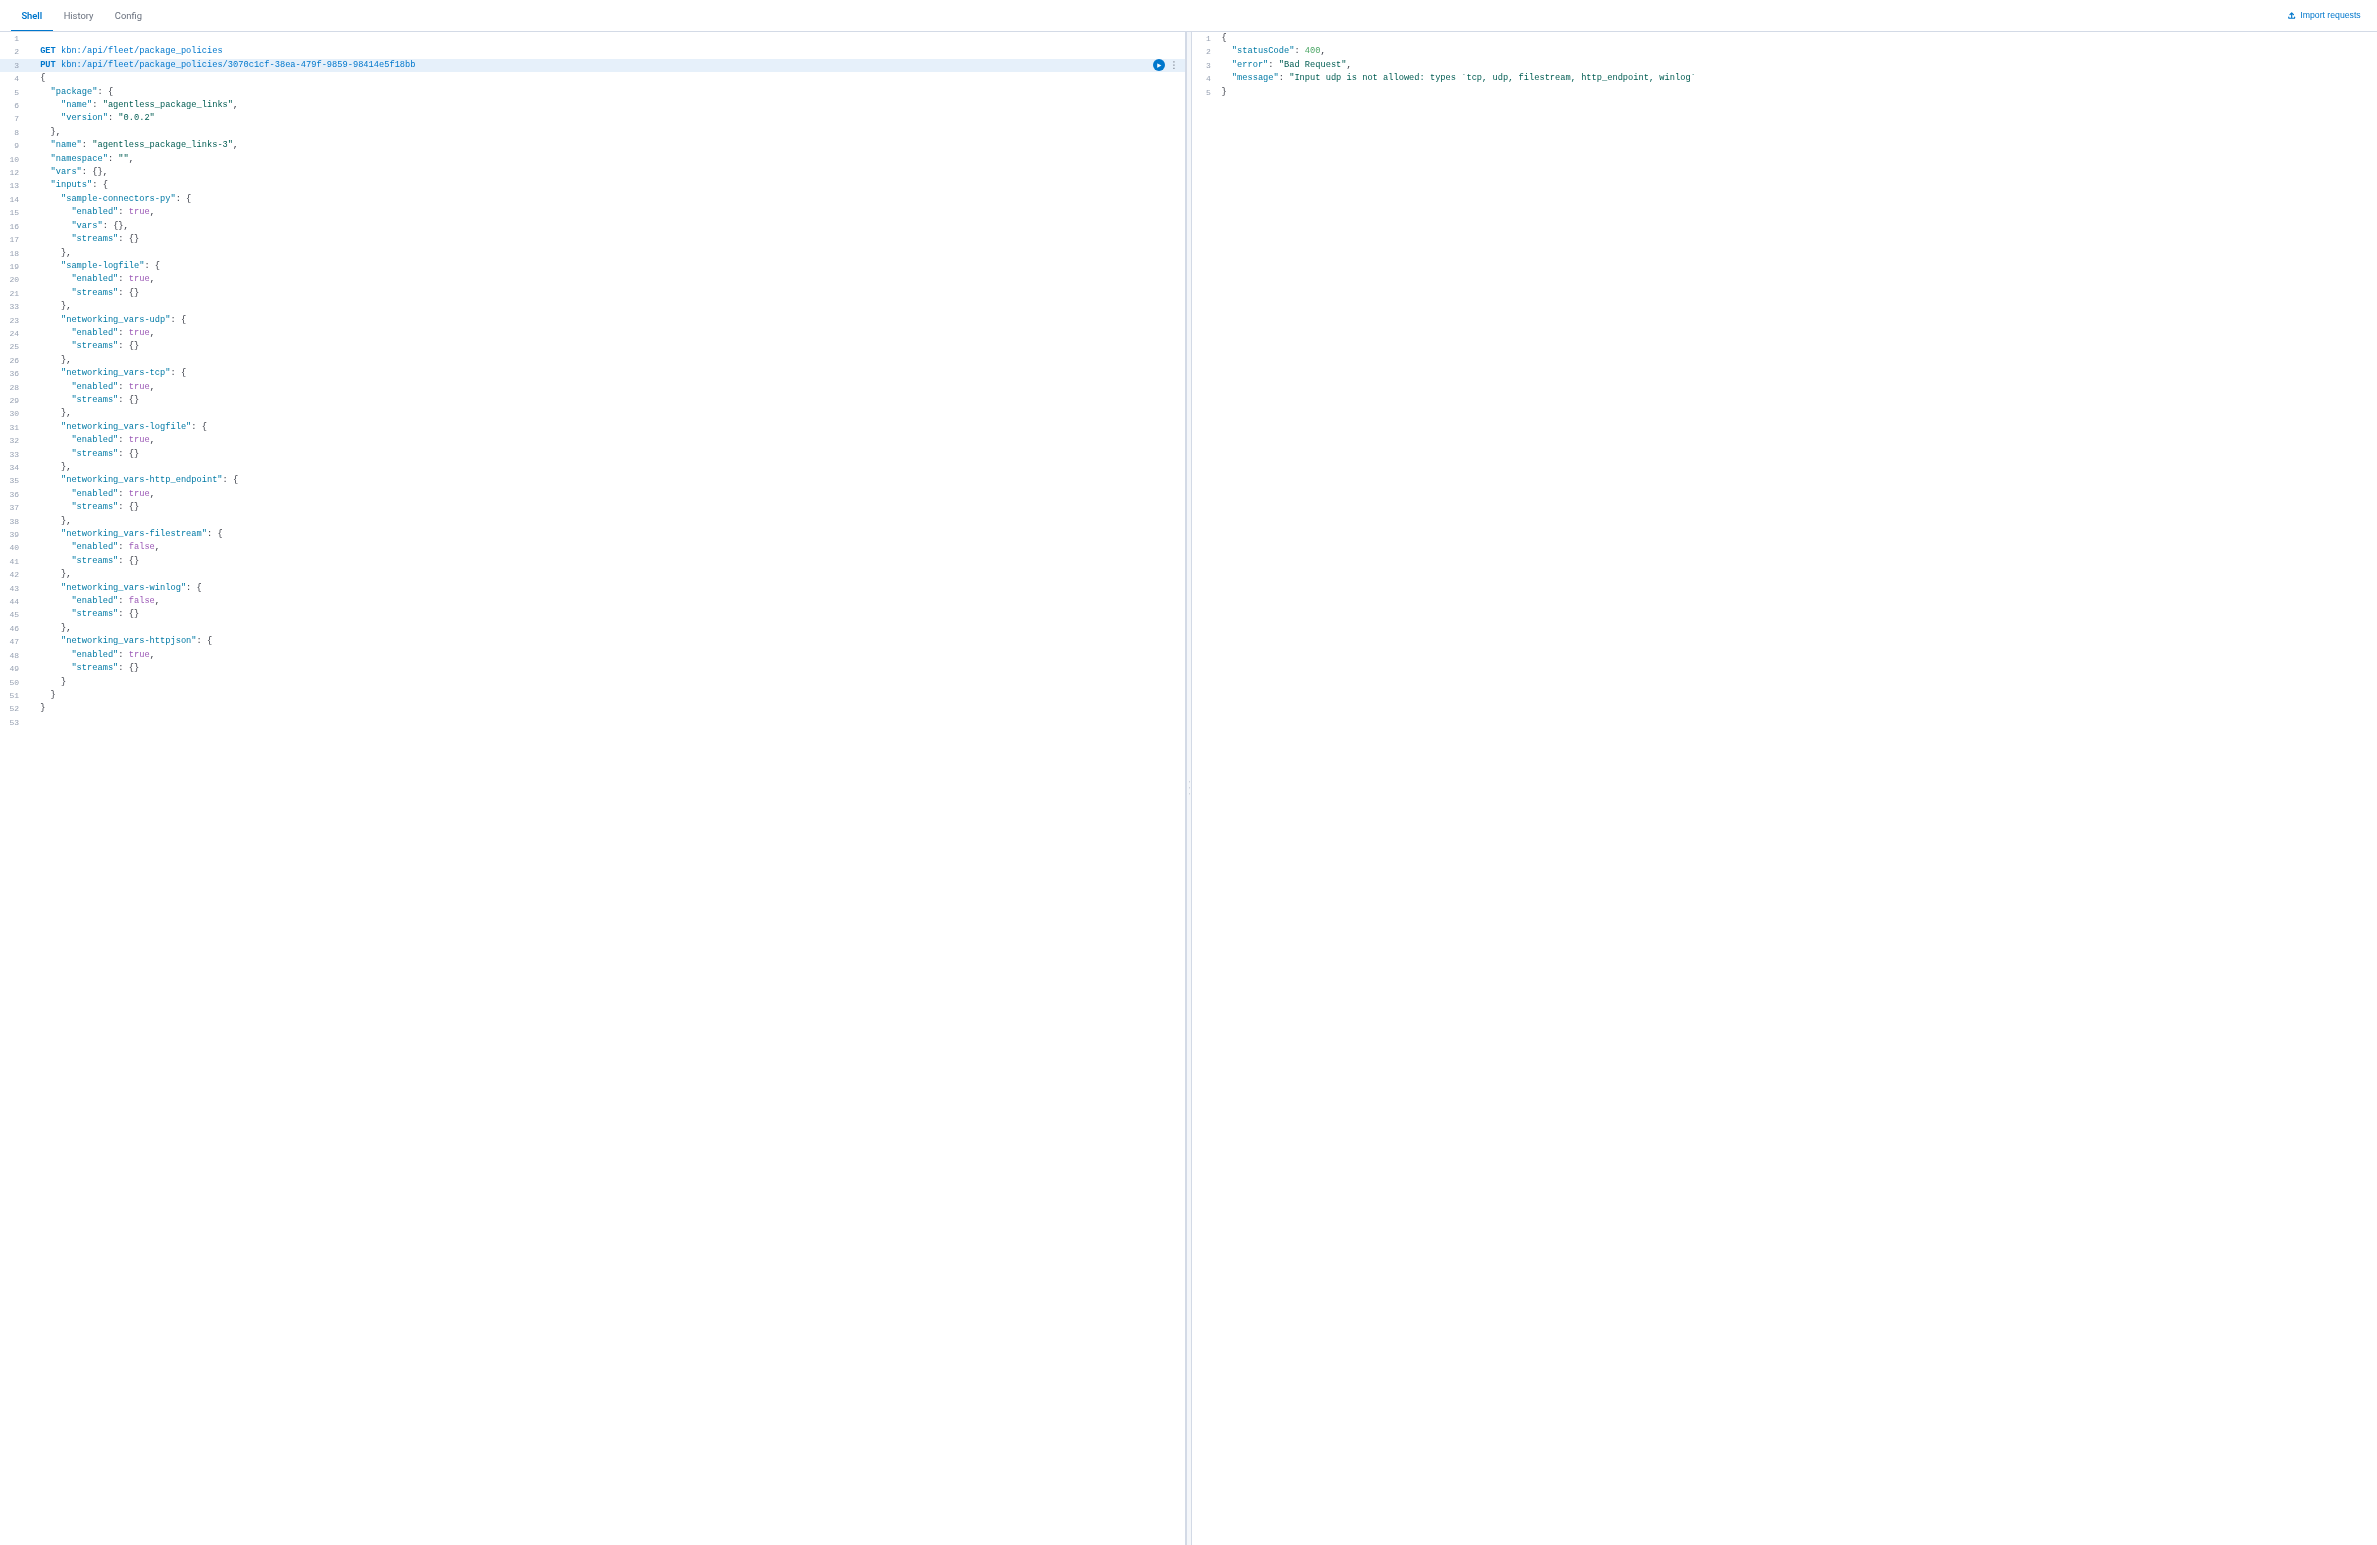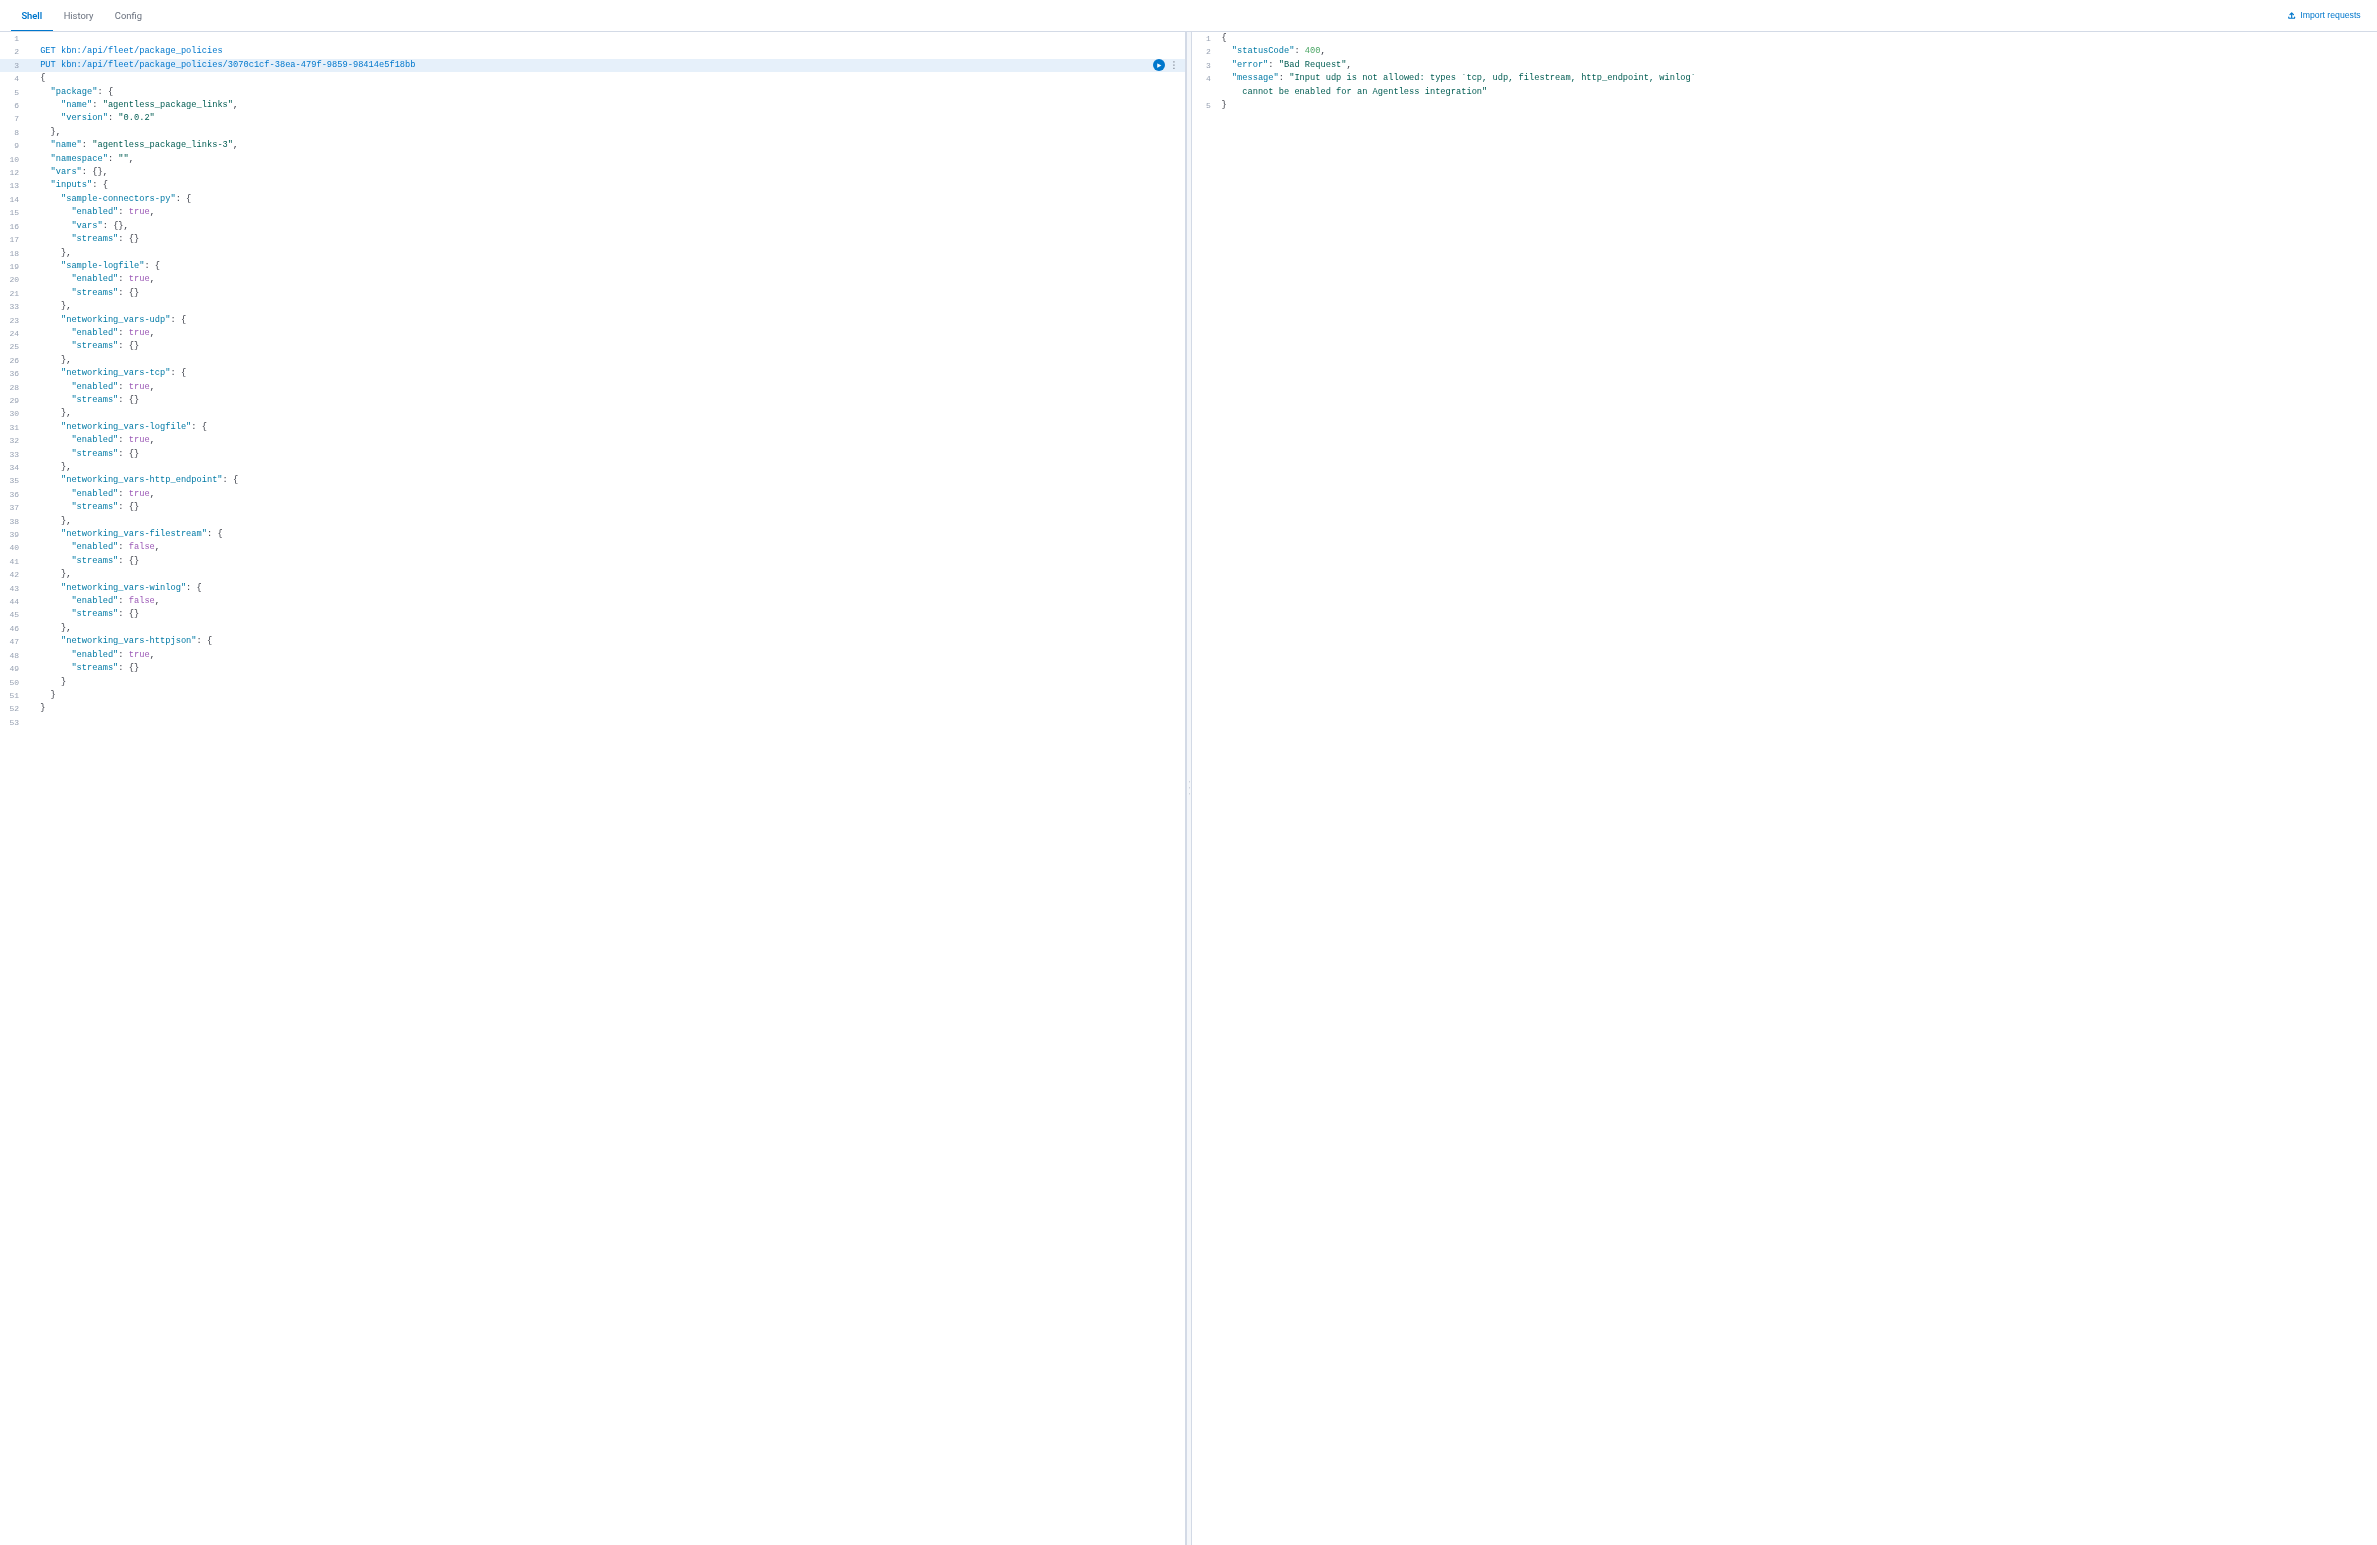--- a/index.html
+++ b/index.html
@@ -185,21 +185,21 @@
       display: flex;
       align-items: center;
       padding: 0 1.3px;
     }
 
     
     .c-key { color: #0079a5; }
     .c-string { color: #015c52; }
     .c-number { color: #4aa564; }
     .c-bool { color: #9b59b6; }
-    .c-method { color: #0077cc; font-weight: 400; }
+    .c-method { color: #0077cc; font-weight: 700; }
     .c-url { color: #0077cc; }
     .c-bracket { color: #343741; }
 
     
     .pane-divider {
       width: 5.4px;
       background: #f5f7fa;
       cursor: col-resize;
       display: flex;
       align-items: center;
@@ -562,24 +562,20 @@
       <div class="code-line">
         <span class="line-number">3</span>
         <span class="line-content">  <span class="c-key">"error"</span>: <span class="c-string">"Bad Request"</span>,</span>
       </div>
 
       <div class="code-line">
         <span class="line-number">4</span>
         <span class="line-content">  <span class="c-key">"message"</span>: <span class="c-string">"Input udp is not allowed: types `tcp, udp, filestream, http_endpoint, winlog`</span></span>
       </div>
 
-      <div class="code-line">
-        <span class="line-number"></span>
-        <span class="line-content">  <span class="c-string">  cannot be enabled for an Agentless integration"</span></span>
-      </div>
 
       <div class="code-line">
         <span class="line-number">5</span>
         <span class="line-content"><span class="c-bracket">}</span></span>
       </div>
 
     </div>
   </div>
 
 </div>

